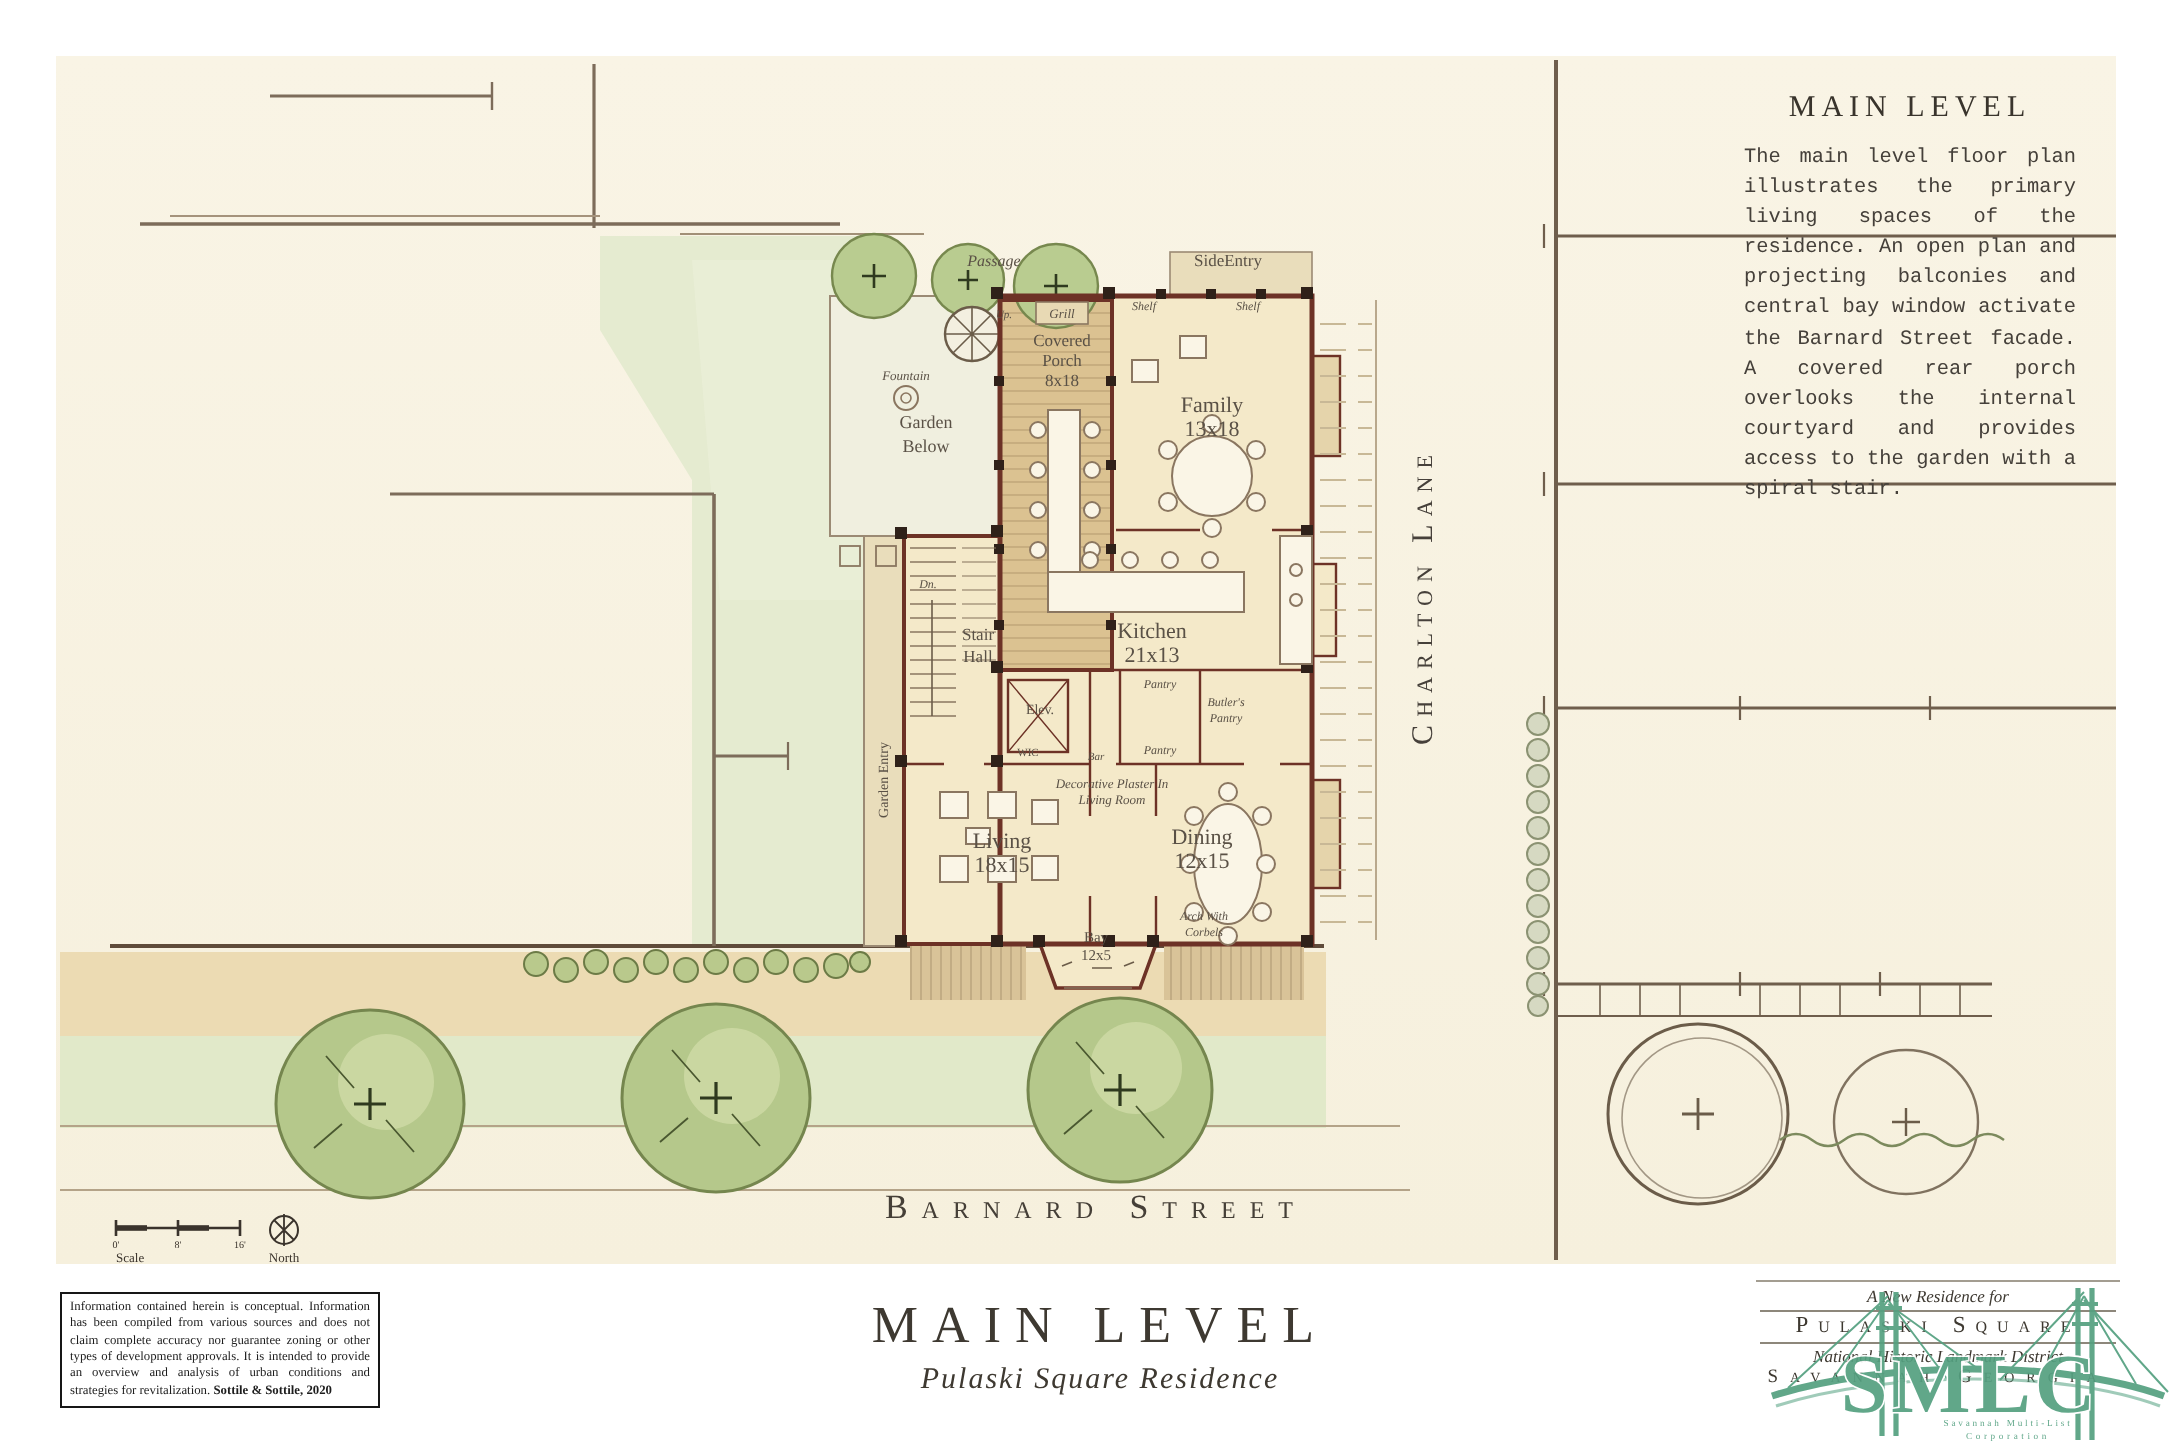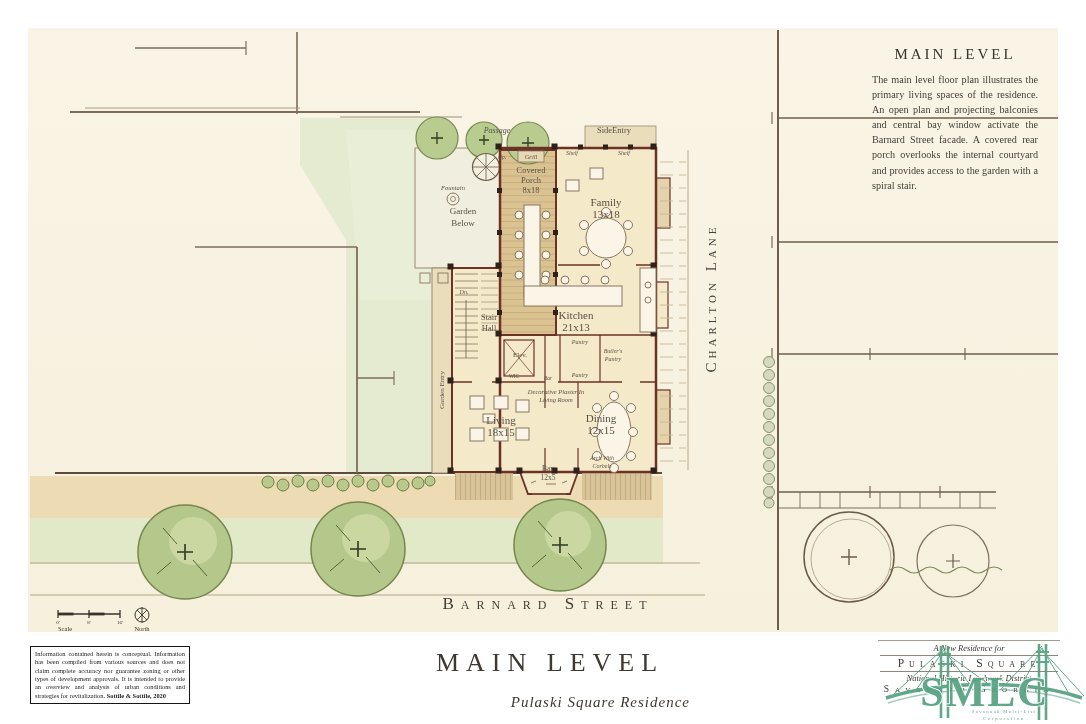--- a/index.html
+++ b/index.html
@@ -5,28 +5,28 @@
   html,body{margin:0;padding:0;background:#ffffff;}
   .canvas{position:relative;width:1086px;height:724px;background:#ffffff;overflow:hidden;
           font-family:"Liberation Serif","DejaVu Serif",serif;}
   .paper{position:absolute;left:28px;top:28px;width:1030px;height:604px;
          background:linear-gradient(180deg,#f9f4e5,#f6f0dd);}
   svg.scene{position:absolute;left:0;top:0;width:1086px;height:724px;
             font-family:"Liberation Serif","DejaVu Serif",serif;}
   
   .desc{position:absolute;left:872px;top:46px;width:166px;color:#45403a;}
   .desc-title{font-size:15px;letter-spacing:3px;text-align:center;color:#39342c;margin-bottom:9px;}
-  .desc-body{font-size:10.2px;line-height:1.48;text-align:justify;}
+  .desc-body{font-size:10.2px;line-height:1.48;text-align:justify;font-family:Liberation Mono, monospace;}
   
   .disclaimer{position:absolute;left:30px;top:646px;width:150px;border:1px solid #161616;
               padding:3px 4px;font-size:6.4px;line-height:1.3;text-align:justify;color:#1d1d1d;}
   .disclaimer b{font-weight:bold;}
   .center-title{position:absolute;left:410px;top:648px;width:280px;text-align:center;color:#3e3931;}
   .center-title .t1{font-size:26px;letter-spacing:7px;}
-  .center-title .t2{font-size:15px;font-style:italic;letter-spacing:1px;margin-top:16px;text-align:right;}
+  .center-title .t2{font-size:15px;font-style:italic;letter-spacing:1px;margin-top:4px;}
   
   .brand-rule{position:absolute;left:878px;top:640px;width:182px;height:1px;background:#a39d91;}
   .brand{position:absolute;left:880px;top:643px;width:178px;text-align:center;color:#3e3931;}
   .brand .tagline{font-style:italic;font-size:8.5px;}
   .brand .bname{font-variant:small-caps;font-size:11.5px;letter-spacing:5px;margin-top:1px;}
   .brand .district{font-style:italic;font-size:8.5px;margin-top:1px;}
   .brand .city{font-variant:small-caps;font-size:9.5px;letter-spacing:6px;margin-top:1px;}
   .brand hr{border:none;border-top:0.8px solid #8d877b;margin:1.5px 0;}
   svg.logo{position:absolute;left:882px;top:640px;width:204px;height:84px;opacity:.92;}
   .sc{font-variant:small-caps;}

